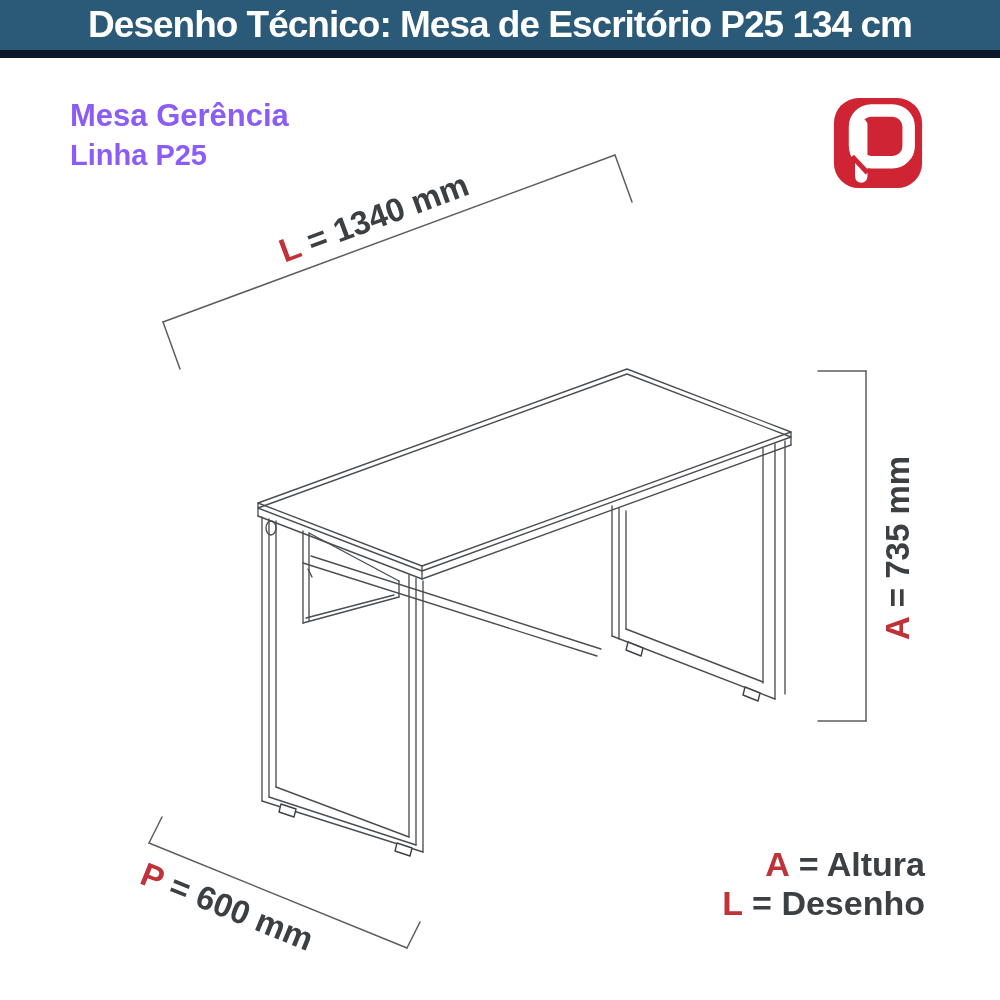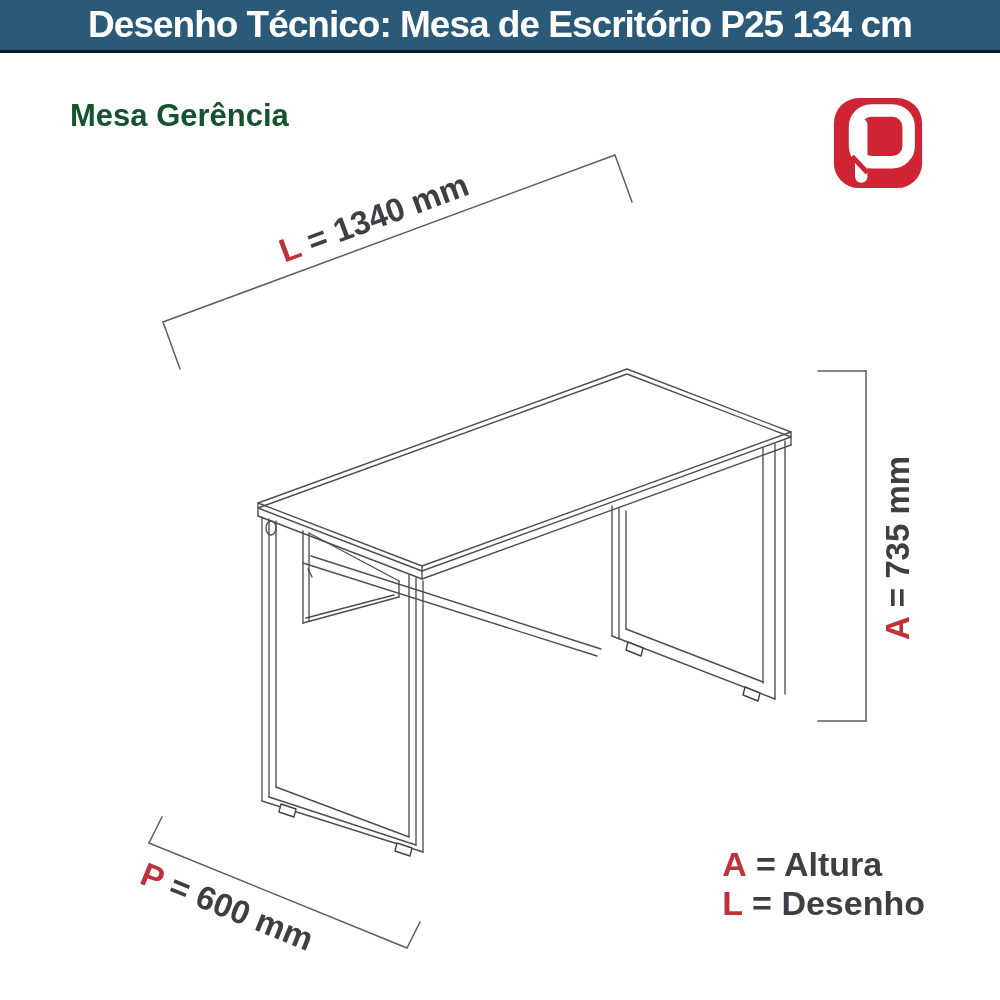--- a/index.html
+++ b/index.html
@@ -3,63 +3,64 @@
 <meta charset="utf-8">
 <style>
   html,body{margin:0;padding:0;background:#ffffff;}
   .stage{
     position:relative;width:1000px;height:1000px;overflow:hidden;
     background:#ffffff;font-family:"Liberation Sans","DejaVu Sans",sans-serif;
   }
   
   .header-bar{
     position:absolute;left:0;top:0;width:100%;height:50px;
-    background:#2b5a78;border-bottom:3px solid #0f172a;
+    background:#2b5a78;border-bottom:8px solid #0f172a;
     display:flex;align-items:center;justify-content:center;
   }
   .header-bar .title{
     color:#ffffff;font-size:37px;font-weight:800;letter-spacing:-1px;white-space:nowrap;
   }
   
-  .product{position:absolute;left:70px;top:96px;color:#14532d;}
+  .product{position:absolute;left:70px;top:96px;color:#8b5cf6;}
   .product .name{font-size:31px;font-weight:800;line-height:40px;}
   .product .line{font-size:29px;font-weight:700;line-height:38px;}
   
   .logo{position:absolute;left:832px;top:94px;width:92px;height:100px;}
   
   .drawing{position:absolute;left:0;top:0;width:1000px;height:1000px;}
   .drawing path, .drawing line, .drawing ellipse{
     fill:none;stroke:#4b4e51;stroke-width:1.35;stroke-linecap:round;stroke-linejoin:round;
   }
   .drawing .dim{stroke:#5b5e61;stroke-width:1.5;}
   .drawing .foot{fill:#ffffff;stroke:#3f4245;stroke-width:1.4;}
   
   .dim-label{
     position:absolute;font-weight:800;color:#3d4043;font-size:33px;white-space:nowrap;
     transform:translate(-50%,-50%) rotate(var(--r));
   }
   .dim-label .letter{color:#bf3238;}
   .dim-label .rest{margin-left:9px;}
   
-  .legend{position:absolute;right:75px;top:845px;text-align:left;color:#3d4043;}
+  .legend{position:absolute;right:75px;top:845px;text-align:right;color:#3d4043;}
   .legend .row{font-size:34px;font-weight:800;line-height:39px;white-space:nowrap;}
   .legend .letter{color:#bf3238;}
   .legend .rest{margin-left:9px;}
 </style>
 </head>
 <body>
 
 <div class="stage">
 
   <div class="header-bar">
     <div class="title">Desenho Técnico:  Mesa de Escritório P25 134 cm</div>
   </div>
 
   <div class="product">
     <div class="name">Mesa Gerência</div>
+    <div class="line">Linha P25</div>
   </div>
 
   <div class="logo">
     <svg width="92" height="100" viewBox="0 0 96 100">
       <rect x="2" y="2" width="92" height="94" rx="26" fill="#ce2433"></rect>
       <rect x="24" y="15" width="56" height="54" rx="17" fill="none" stroke="#ffffff" stroke-width="13"></rect>
       <line x1="30.5" y1="30" x2="30.5" y2="84" stroke="#ffffff" stroke-width="13" stroke-linecap="round"></line>
       <line x1="21" y1="63" x2="37" y2="80" stroke="#ce2433" stroke-width="5"></line>
     </svg>
   </div>

